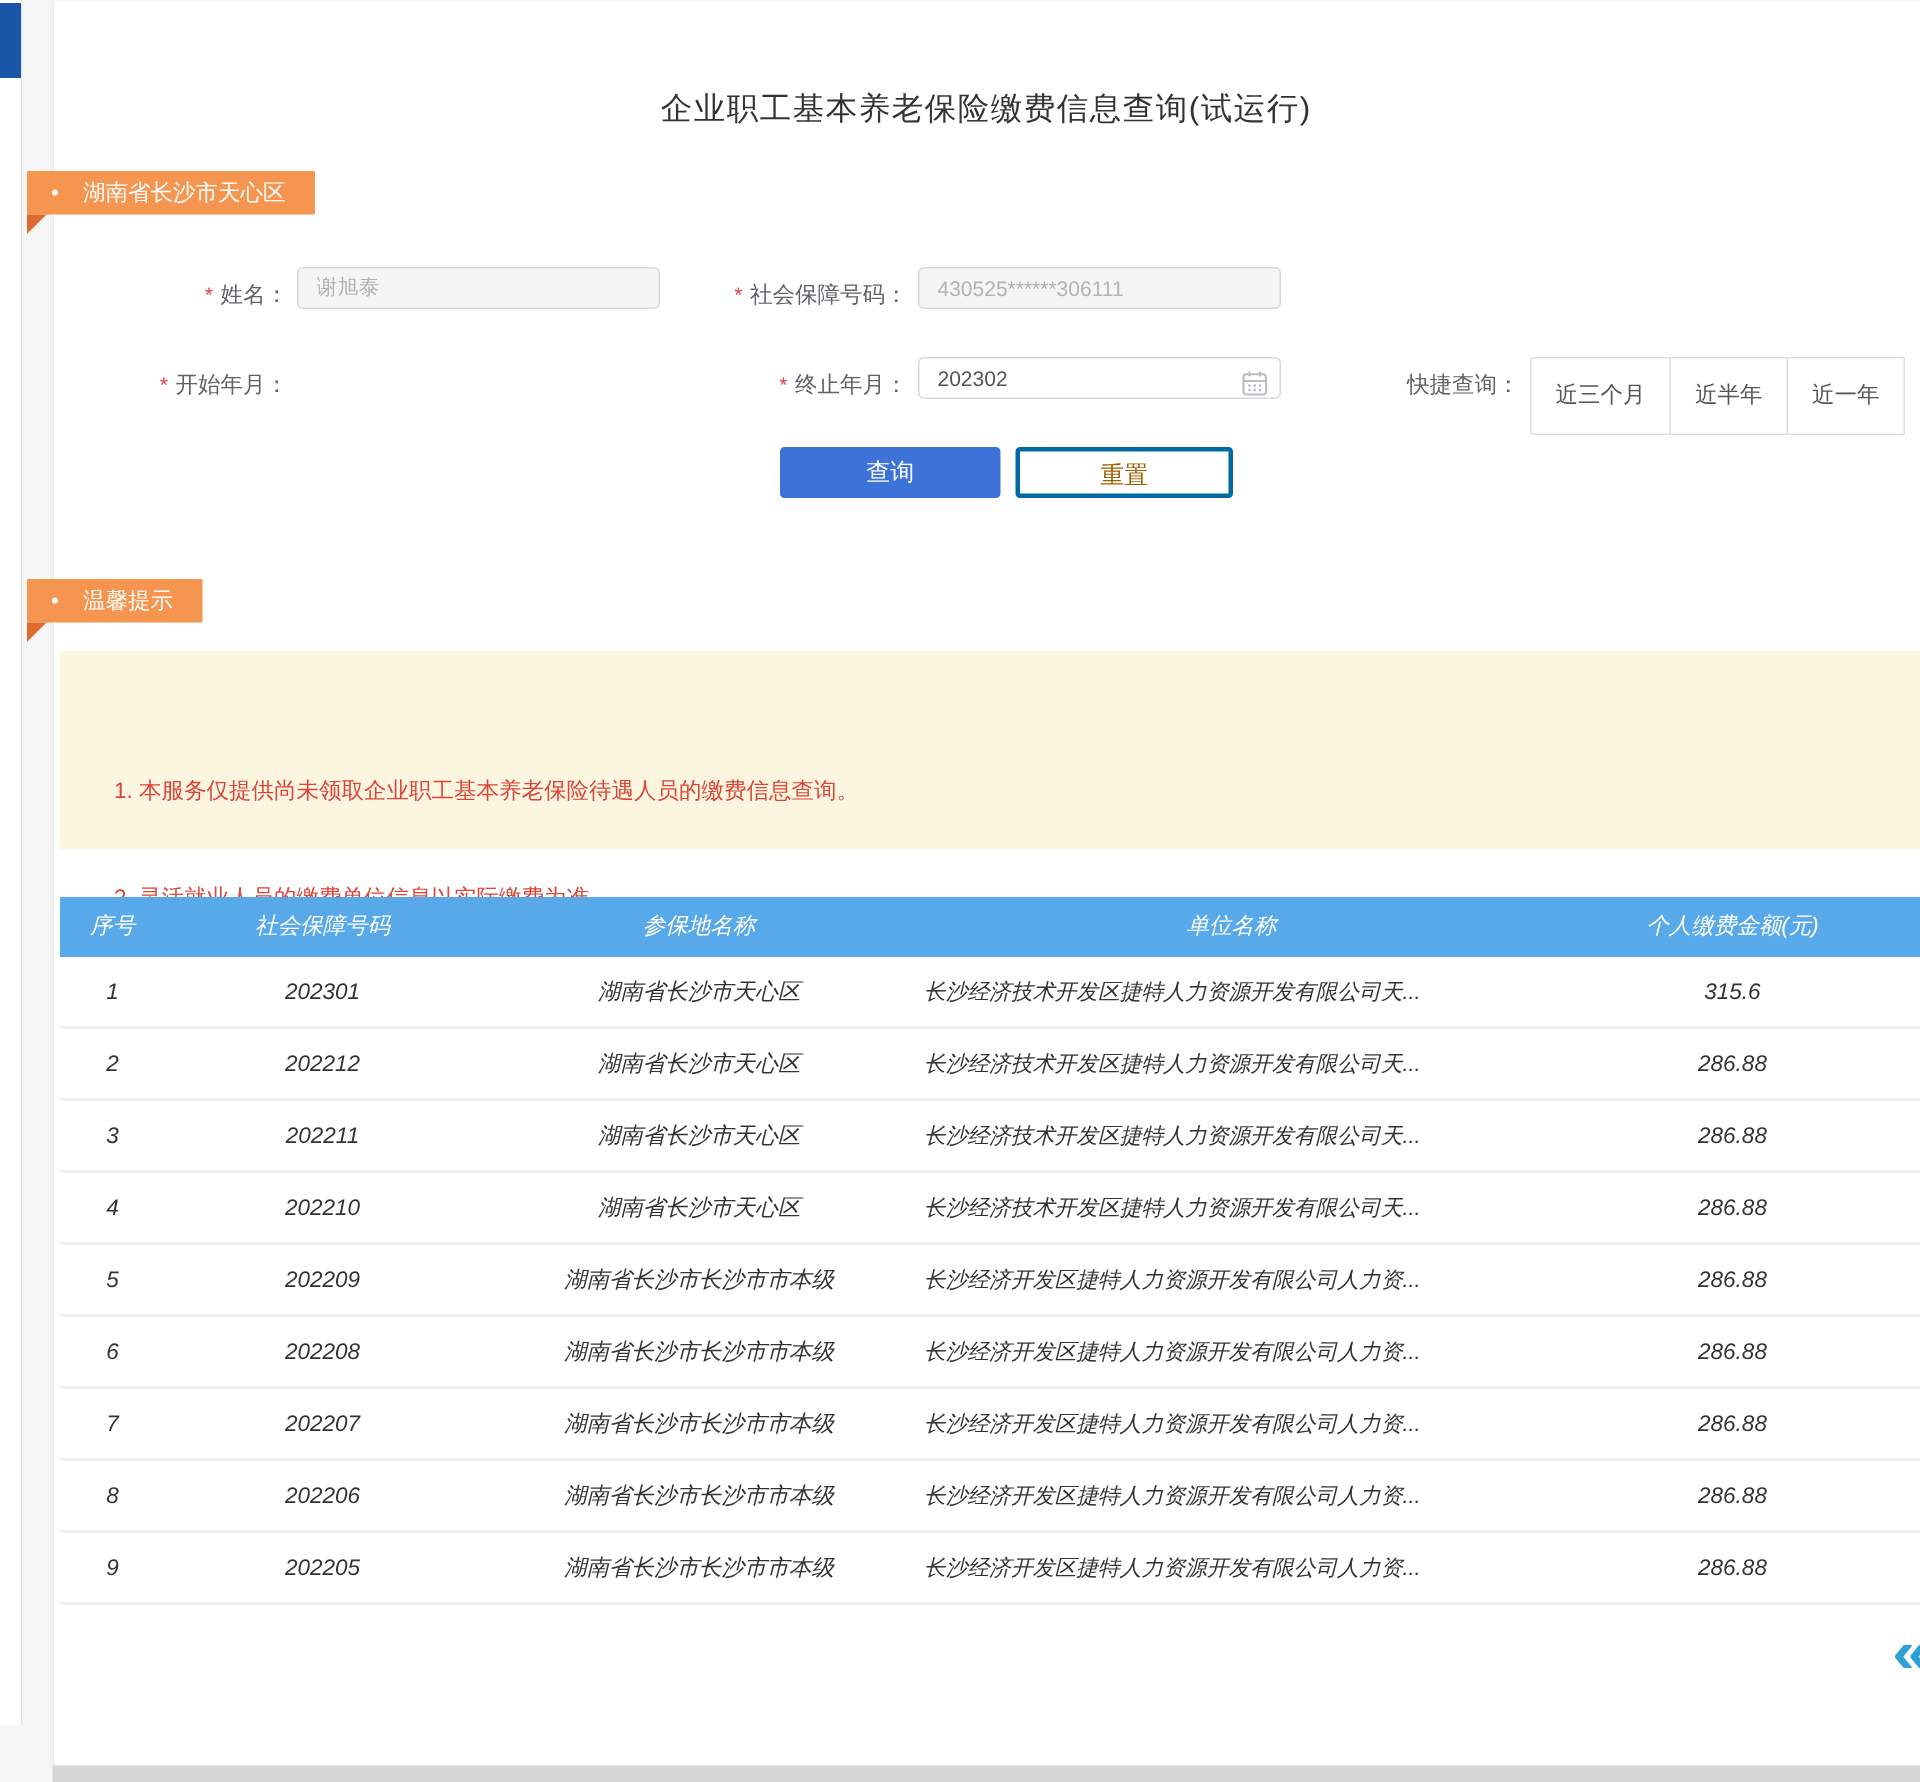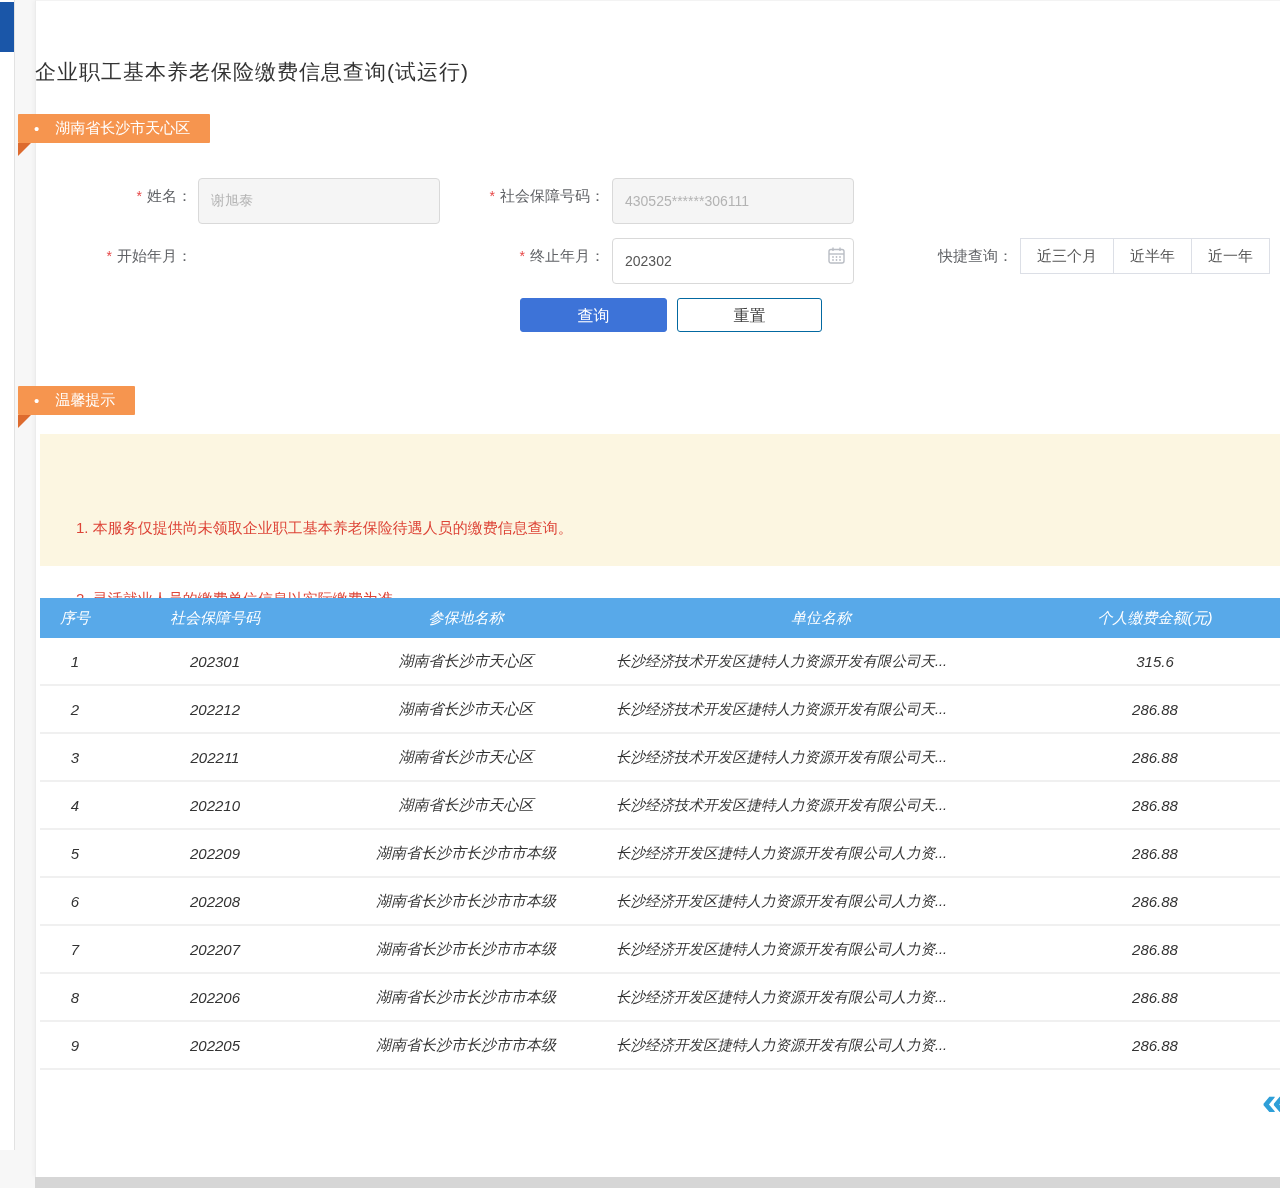--- a/index.html
+++ b/index.html
@@ -11,65 +11,65 @@
   .left-rail { position: absolute; left: 0; top: 0; width: 15px; height: 1150px;
                background: #ffffff; border-right: 1px solid #e2e2e2; }
   .blue-block { position: absolute; left: 0; top: 2px; width: 14px; height: 50px; background: #1a56a8; }
 
   
   .main-card { position: absolute; left: 35px; top: 0; right: 0; height: 1177px;
                background: #ffffff; border-left: 1px solid #ececec; border-top: 1px solid #f3f3f3;
                box-shadow: -2px 0 4px rgba(0,0,0,0.03); }
   .bottom-band { position: absolute; left: 35px; right: 0; top: 1177px; height: 11px; background: #d6d6d6; }
 
-  .page-title { position: absolute; left: 35px; right: 0; top: 58px; 
+  .page-title { position: absolute; left: 35px; right: 0; top: 58px; text-align: center;
                 font-size: 21px; color: #333; letter-spacing: 1px; }
 
   
   .ribbon { position: absolute; left: 18px; height: 29px; background: #f6954f; color: #fff;
             display: inline-flex; align-items: center; padding: 0 20px 0 16px; font-size: 15px;
             border-radius: 1px; }
   .ribbon .bullet { font-size: 15px; margin-right: 16px; line-height: 1; }
   .ribbon-1 { top: 114px; }
   .ribbon-2 { top: 386px; }
   .fold { position: absolute; left: 18px; width: 0; height: 0;
           border-top: 13px solid #dd6b2e; border-right: 13px solid transparent; }
   .fold-1 { top: 143px; }
   .fold-2 { top: 415px; }
 
   
   .f-label { position: absolute; font-size: 15px; color: #606266; text-align: right; }
   .req { color: #e64545; margin-right: 5px; font-size: 14px; }
-  .f-input-wrap { position: absolute; width: 242px; height: 46px; }
+  .f-input-wrap { position: absolute; width: 242px; height: 28px; }
   .f-input { width: 100%; height: 100%; border: 1px solid #d9d9d9; border-radius: 4px;
              font-size: 14px; padding: 0 30px 0 12px; color: #555; outline: none;
              font-family: "Liberation Sans", sans-serif; background: #fff; }
   .f-input.disabled { background: #f5f5f5; color: #b3b3b3; padding-right: 12px; }
   .cal-icon { position: absolute; right: 9px; top: 9px; width: 17px; height: 17px; }
 
   .lbl-name  { left: 60px;  top: 187px; width: 132px; }
   .inp-name  { left: 198px; top: 178px; }
   .lbl-ssn   { left: 430px; top: 187px; width: 175px; }
   .inp-ssn   { left: 612px; top: 178px; }
   .lbl-start { left: 60px;  top: 247px; width: 132px; }
   .inp-start { left: 198px; top: 238px; }
   .lbl-end   { left: 430px; top: 247px; width: 175px; }
   .inp-end   { left: 612px; top: 238px; }
   .lbl-quick { left: 898px; top: 247px; width: 115px; }
 
   .quick-group { position: absolute; left: 1020px; top: 238px; display: flex; }
-  .quick-btn { height: 36px; background: #fff; border: 1px solid #dcdfe6; color: #555;
+  .quick-btn { height: 52px; background: #fff; border: 1px solid #dcdfe6; color: #555;
                font-size: 15px; padding: 0 16px; line-height: 34px; margin-left: -1px;
                cursor: pointer; white-space: nowrap; text-align: right; }
   .quick-btn:first-child { margin-left: 0; }
 
   .btn { position: absolute; height: 34px; border-radius: 3px; font-size: 16px; text-align: center;
          line-height: 34px; cursor: pointer; }
   .btn-query { left: 520px; top: 298px; width: 147px; background: #3d73d8; color: #fff; border: 1px solid #3d73d8; }
-  .btn-reset { left: 677px; top: 298px; width: 145px; background: #fff; color: #404040; border: 1px solid #0369a1; text-align: center; }
+  .btn-reset { left: 677px; top: 298px; width: 145px; background: #fff; color: #a16207; border: 3px solid #0369a1; text-align: center; }
 
   
   .notice { position: absolute; left: 40px; right: 0; top: 434px; height: 132px; background: #fcf6e1;
             padding: 36px 20px 0 36px; }
   .notice p { color: #dd4437; font-size: 15px; line-height: 26px; margin-top: 45px; }
 
   
   .table { position: absolute; left: 40px; right: 0; top: 598px; font-size: 15px; }
   .t-row { display: grid; grid-template-columns: 70px 210px 292px 418px 1fr; align-items: center; }
   .t-head { background: #58a9e9; color: #fff; height: 40px; }

